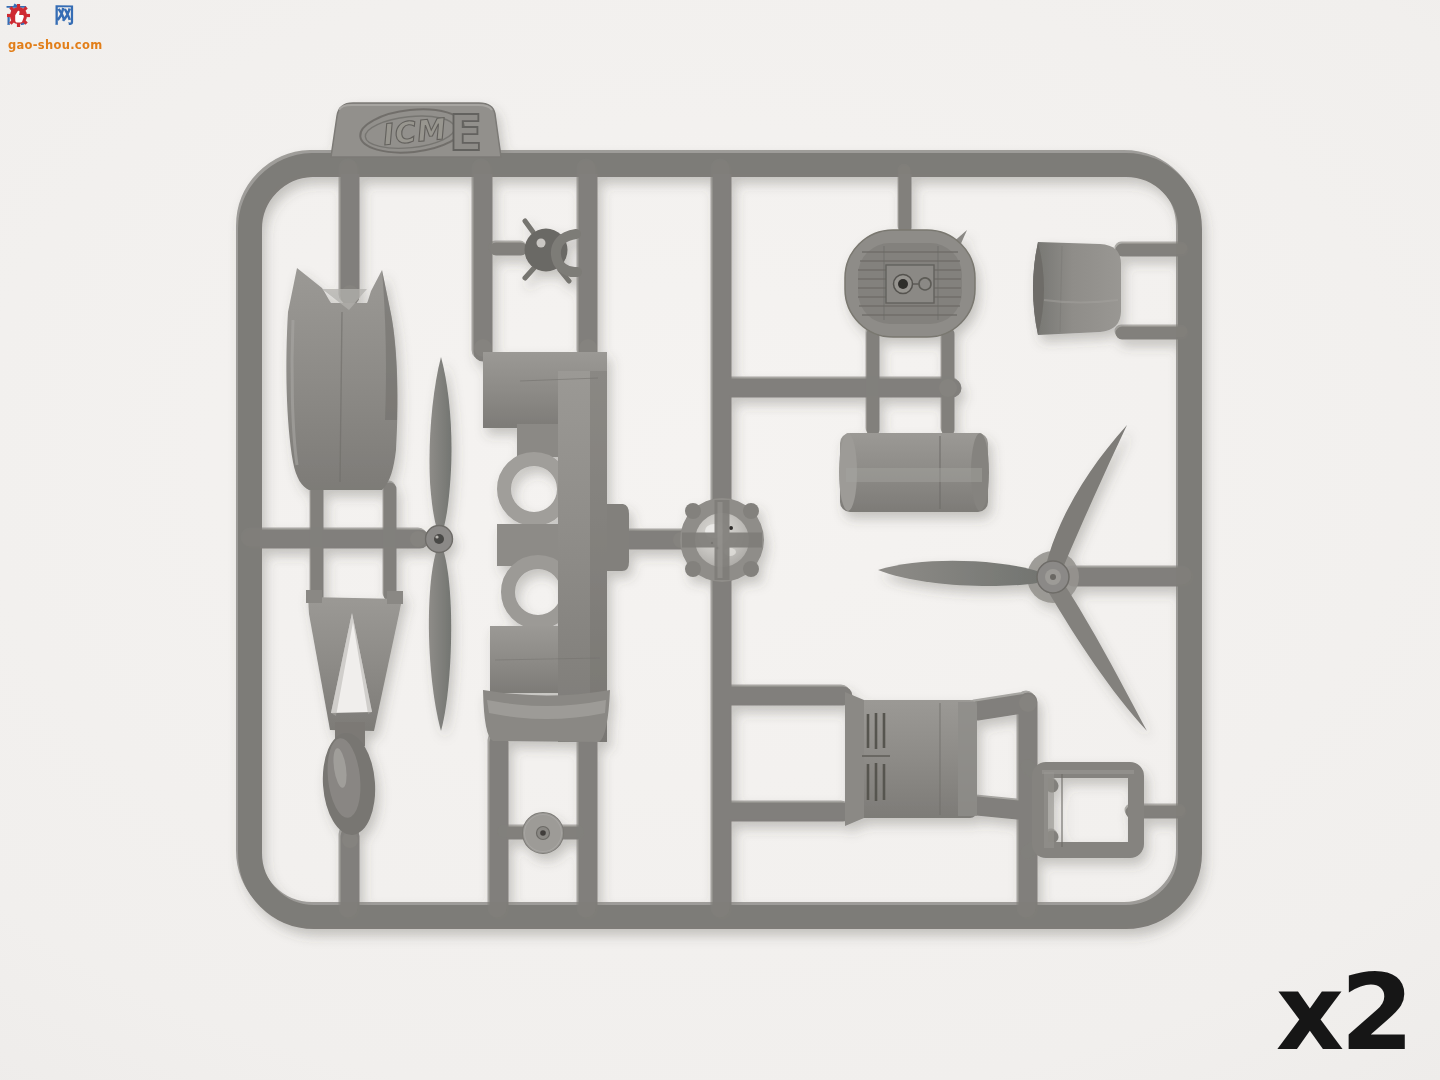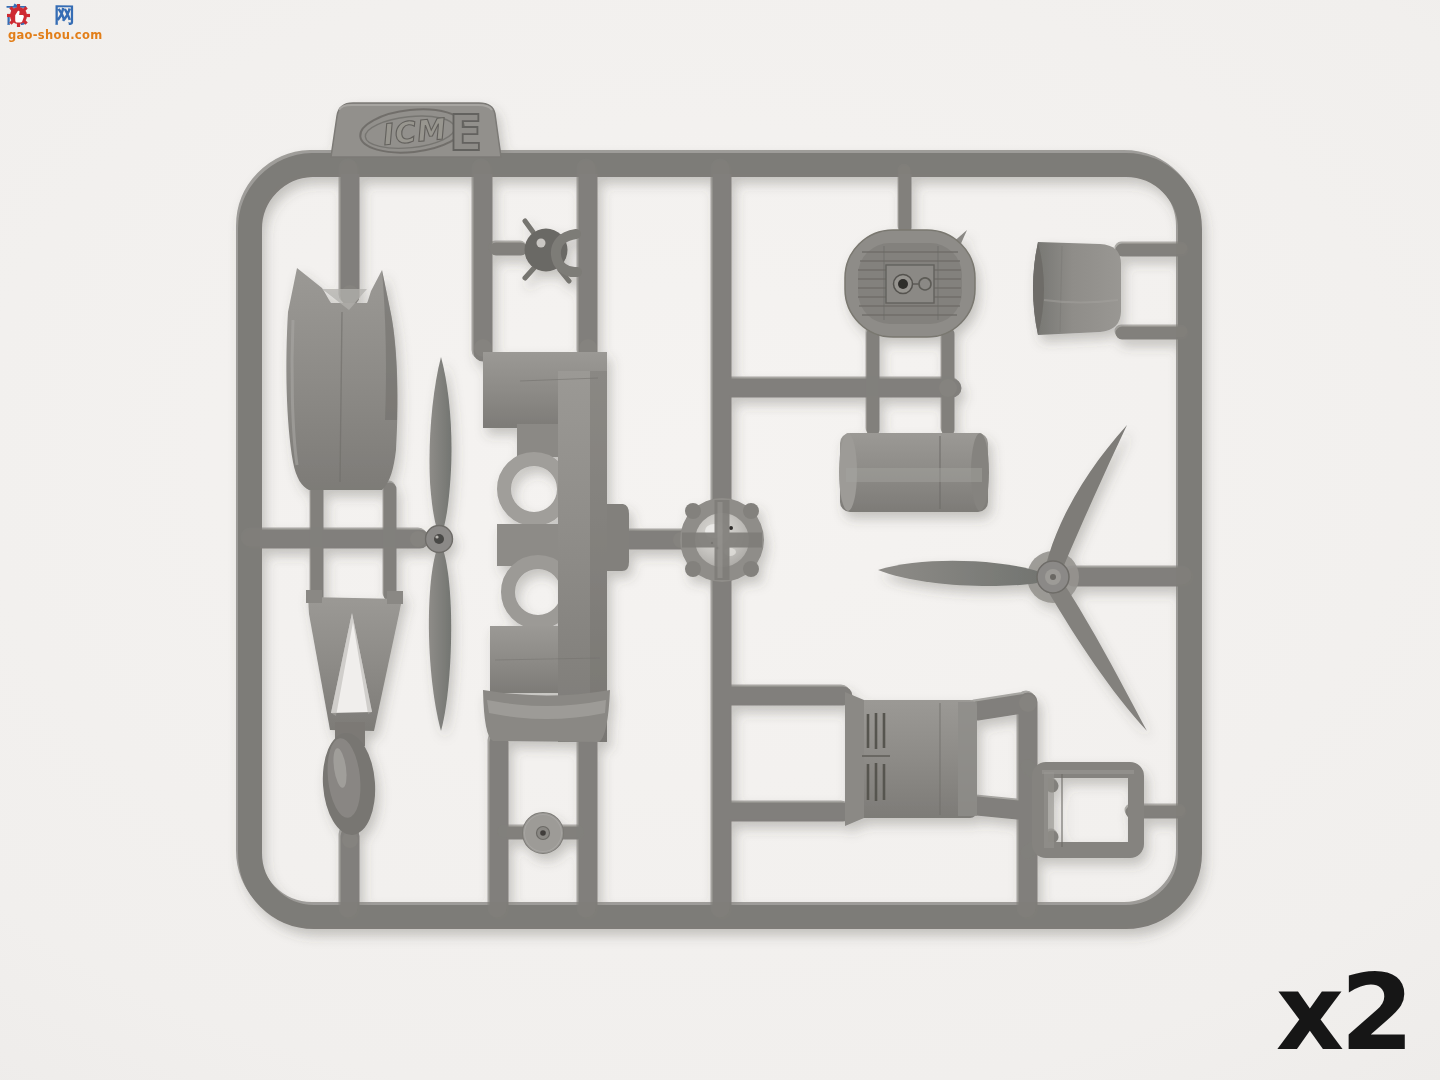--- a/index.html
+++ b/index.html
@@ -4,21 +4,21 @@
 <style>
   html,body{margin:0;padding:0;width:1440px;height:1080px;overflow:hidden;
     font-family:"DejaVu Sans","Liberation Sans",sans-serif;}
   .stage{position:relative;width:1440px;height:1080px;
     background:radial-gradient(ellipse 120% 110% at 48% 42%, #f5f3f1 0%, #f1efed 55%, #e7e5e3 100%);}
   .stage svg{position:absolute;left:0;top:0;}
   
   .watermark{position:absolute;left:6px;top:3px;opacity:.95;line-height:1;}
   .wm-row{display:flex;align-items:center;gap:1px;}
   .wm-char{font-size:21px;font-weight:bold;color:#2c67b2;letter-spacing:0;}
-  .wm-site{font-size:11.5px;font-weight:bold;color:#e2790e;letter-spacing:.3px;margin-top:2px;margin-left:2px;}
+  .wm-site{font-size:11.5px;font-weight:bold;color:#e2790e;letter-spacing:.3px;margin-top:12px;margin-left:2px;}
   
   .qty{position:absolute;right:30px;bottom:14px;font-size:106px;font-weight:bold;
     color:#161616;letter-spacing:-4px;line-height:1;}
 </style>
 </head>
 <body>
 
 <div class="stage">
 
 <svg width="1440" height="1080" viewBox="0 0 1440 1080">

